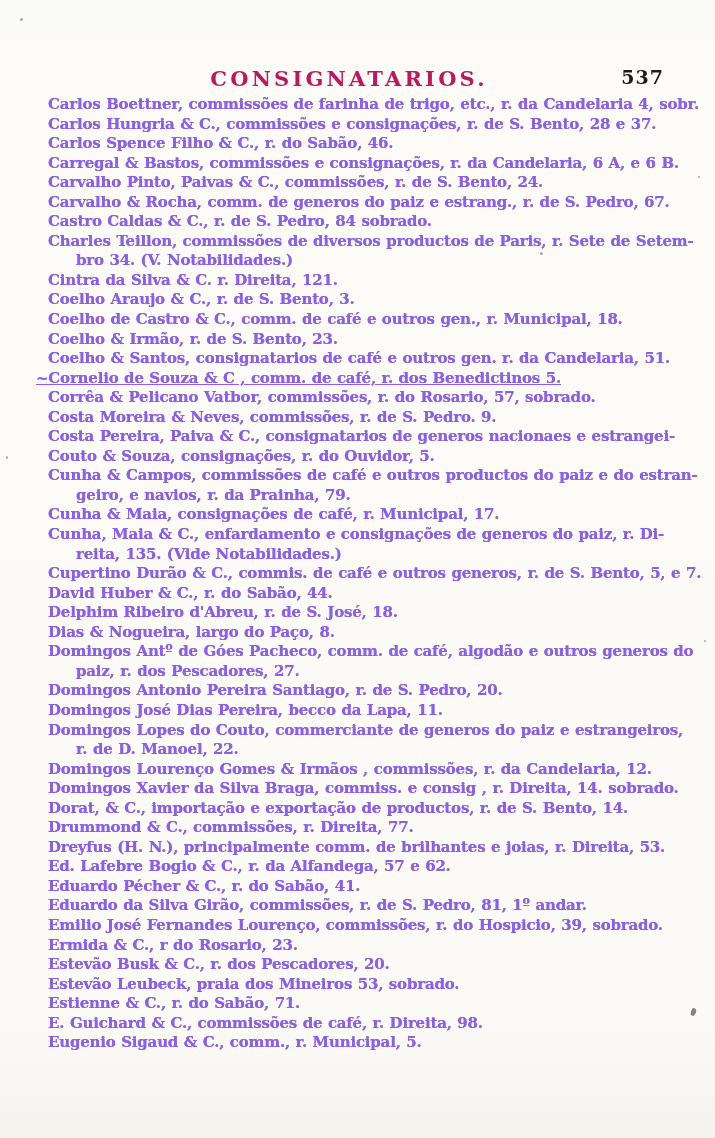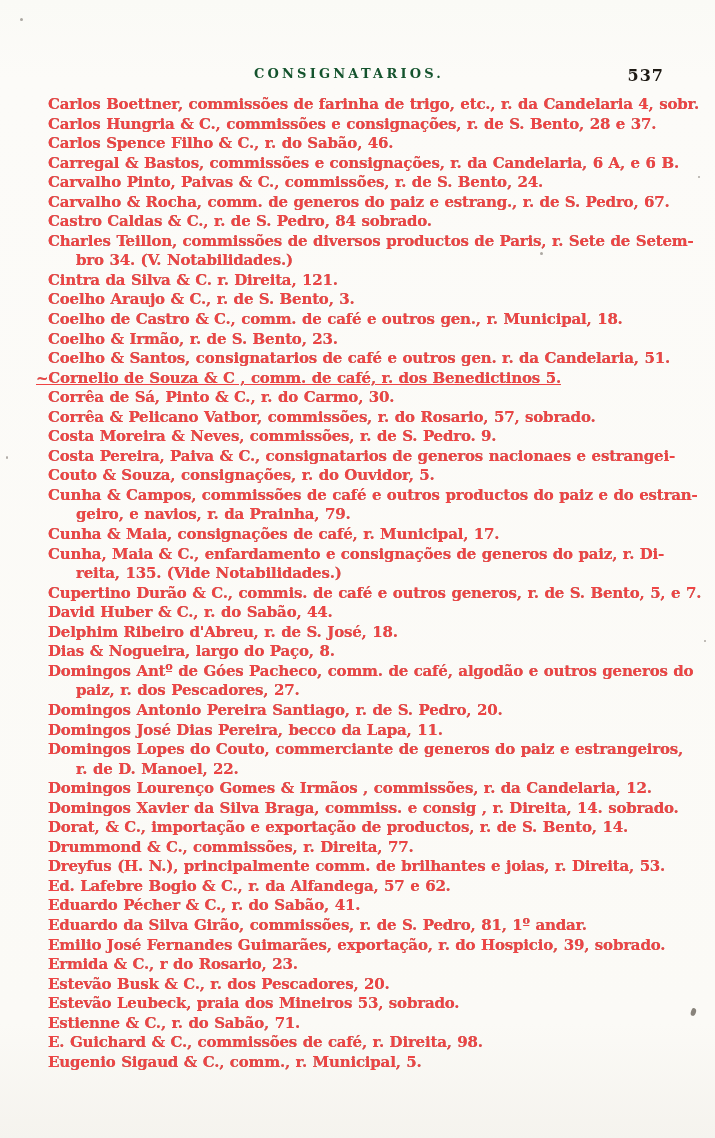--- a/index.html
+++ b/index.html
@@ -16,44 +16,44 @@
   .page {
     position: absolute; inset: 0;
   }
   .header-row {
     position: absolute;
     top: 66px; left: 48px; width: 626px; height: 24px;
   }
   .title {
     text-align: center;
     font-weight: bold;
-    font-size: 13px;
+    font-size: 21px;
     letter-spacing: 3.2px;
     position: relative;
     left: -12px;
-    color: #14532d;
+    color: #be185d;
   }
   .pagenum {
     position: absolute;
     right: 10px; top: 0;
     font-weight: bold;
-    font-size: 16px;
+    font-size: 19px;
     letter-spacing: 1px;
     color: #1e1a14;
     margin-left: 20px;
   }
   .entries {
     position: absolute;
     left: 48px; top: 95px; width: 640px;
     font-size: 15px;
     line-height: 19.55px;
     font-weight: bold;
     letter-spacing: -0.2px;
     word-spacing: 0.6px;
-    color: #ef4444;
+    color: #8b5cf6;
     text-shadow: 0 0 0.4px rgba(45, 38, 26, 0.55);
   }
   .line { white-space: nowrap; }
   .line.indent { padding-left: 28px; }
   .line.hang { margin-left: -12px; text-decoration: underline; }
   .speckle {
     position: absolute;
     background: #6b655c;
     border-radius: 50%;
     opacity: 0.55;
@@ -84,21 +84,20 @@
       <div class="line">Carvalho &amp; Rocha,  comm. de generos do paiz  e estrang., r. de S. Pedro, 67.</div>
       <div class="line">Castro Caldas &amp; C., r. de S. Pedro, 84  sobrado.</div>
       <div class="line">Charles Teillon, commissões de diversos productos de Paris, r. Sete de Setem-</div>
       <div class="line indent">bro 34.  (V. Notabilidades.)</div>
       <div class="line">Cintra da  Silva &amp;  C. r.  Direita, 121.</div>
       <div class="line">Coelho Araujo &amp; C., r. de S. Bento, 3.</div>
       <div class="line">Coelho de Castro &amp; C., comm.  de café e outros gen., r. Municipal, 18.</div>
       <div class="line">Coelho &amp; Irmão, r. de S. Bento, 23.</div>
       <div class="line">Coelho &amp; Santos,  consignatarios de  café e  outros gen. r.  da  Candelaria, 51.</div>
       <div class="line hang">~Cornelio  de Souza &amp; C , comm.  de café, r. dos Benedictinos 5.</div>
-      <div class="line">Corrêa de Sá, Pinto &amp; C.,  r.  do Carmo,  30.</div>
       <div class="line">Corrêa &amp;  Pelicano Vatbor, commissões, r. do Rosario,  57, sobrado.</div>
       <div class="line">Costa  Moreira  &amp;  Neves,  commissões,  r.  de  S.  Pedro.  9.</div>
       <div class="line">Costa Pereira,  Paiva &amp; C.,  consignatarios  de generos  nacionaes  e estrangei-</div>
       <div class="line">Couto  &amp;  Souza, consignações, r. do  Ouvidor, 5.</div>
       <div class="line">Cunha &amp; Campos, commissões de café e outros productos do paiz e  do estran-</div>
       <div class="line indent">geiro, e navios,  r.  da Prainha,  79.</div>
       <div class="line">Cunha &amp; Maia, consignações de café, r.  Municipal,  17.</div>
       <div class="line">Cunha, Maia  &amp;  C.,  enfardamento   e  consignações de generos  do paiz,  r. Di-</div>
       <div class="line indent">reita, 135. (Vide Notabilidades.)</div>
       <div class="line">Cupertino Durão &amp;  C., commis. de café e outros generos, r. de S. Bento, 5, e 7.</div>
@@ -112,21 +111,21 @@
       <div class="line">Domingos Lopes do  Couto, commerciante  de  generos  do  paiz e estrangeiros,</div>
       <div class="line indent">r.  de D.  Manoel, 22.</div>
       <div class="line">Domingos  Lourenço  Gomes  &amp;  Irmãos ,  commissões,  r.  da  Candelaria, 12.</div>
       <div class="line">Domingos Xavier da Silva Braga, commiss. e consig , r. Direita, 14. sobrado.</div>
       <div class="line">Dorat,  &amp;  C.,  importação  e  exportação  de  productos,  r.  de  S.  Bento, 14.</div>
       <div class="line">Drummond  &amp;  C.,  commissões,  r.  Direita,  77.</div>
       <div class="line">Dreyfus (H. N.), principalmente comm. de brilhantes e joias,  r.  Direita,  53.</div>
       <div class="line">Ed.  Lafebre Bogio &amp; C., r.  da  Alfandega, 57 e 62.</div>
       <div class="line">Eduardo Pécher &amp;  C.,  r.  do Sabão, 41.</div>
       <div class="line">Eduardo  da  Silva Girão,  commissões,  r.  de  S. Pedro,  81,  1º  andar.</div>
-      <div class="line">Emilio  José Fernandes  Guimarães,  exportação,  r.  do Hospicio,  39,  sobrado.</div>
+      <div class="line">Emilio  José Fernandes  Lourenço,  commissões,  r.  do Hospicio,  39,  sobrado.</div>
       <div class="line">Ermida &amp; C., r   do  Rosario,  23.</div>
       <div class="line">Estevão  Busk  &amp;  C.,  r.  dos  Pescadores,  20.</div>
       <div class="line">Estevão  Leubeck,  praia  dos  Mineiros 53,  sobrado.</div>
       <div class="line">Estienne  &amp;  C.,  r.  do Sabão, 71.</div>
       <div class="line">E.  Guichard  &amp;  C., commissões  de café,  r.  Direita, 98.</div>
       <div class="line">Eugenio Sigaud &amp;  C., comm.,  r.  Municipal,  5.</div>
     </div>
 
   <div class="speckle sp1"></div>
   <div class="speckle sp2"></div>

